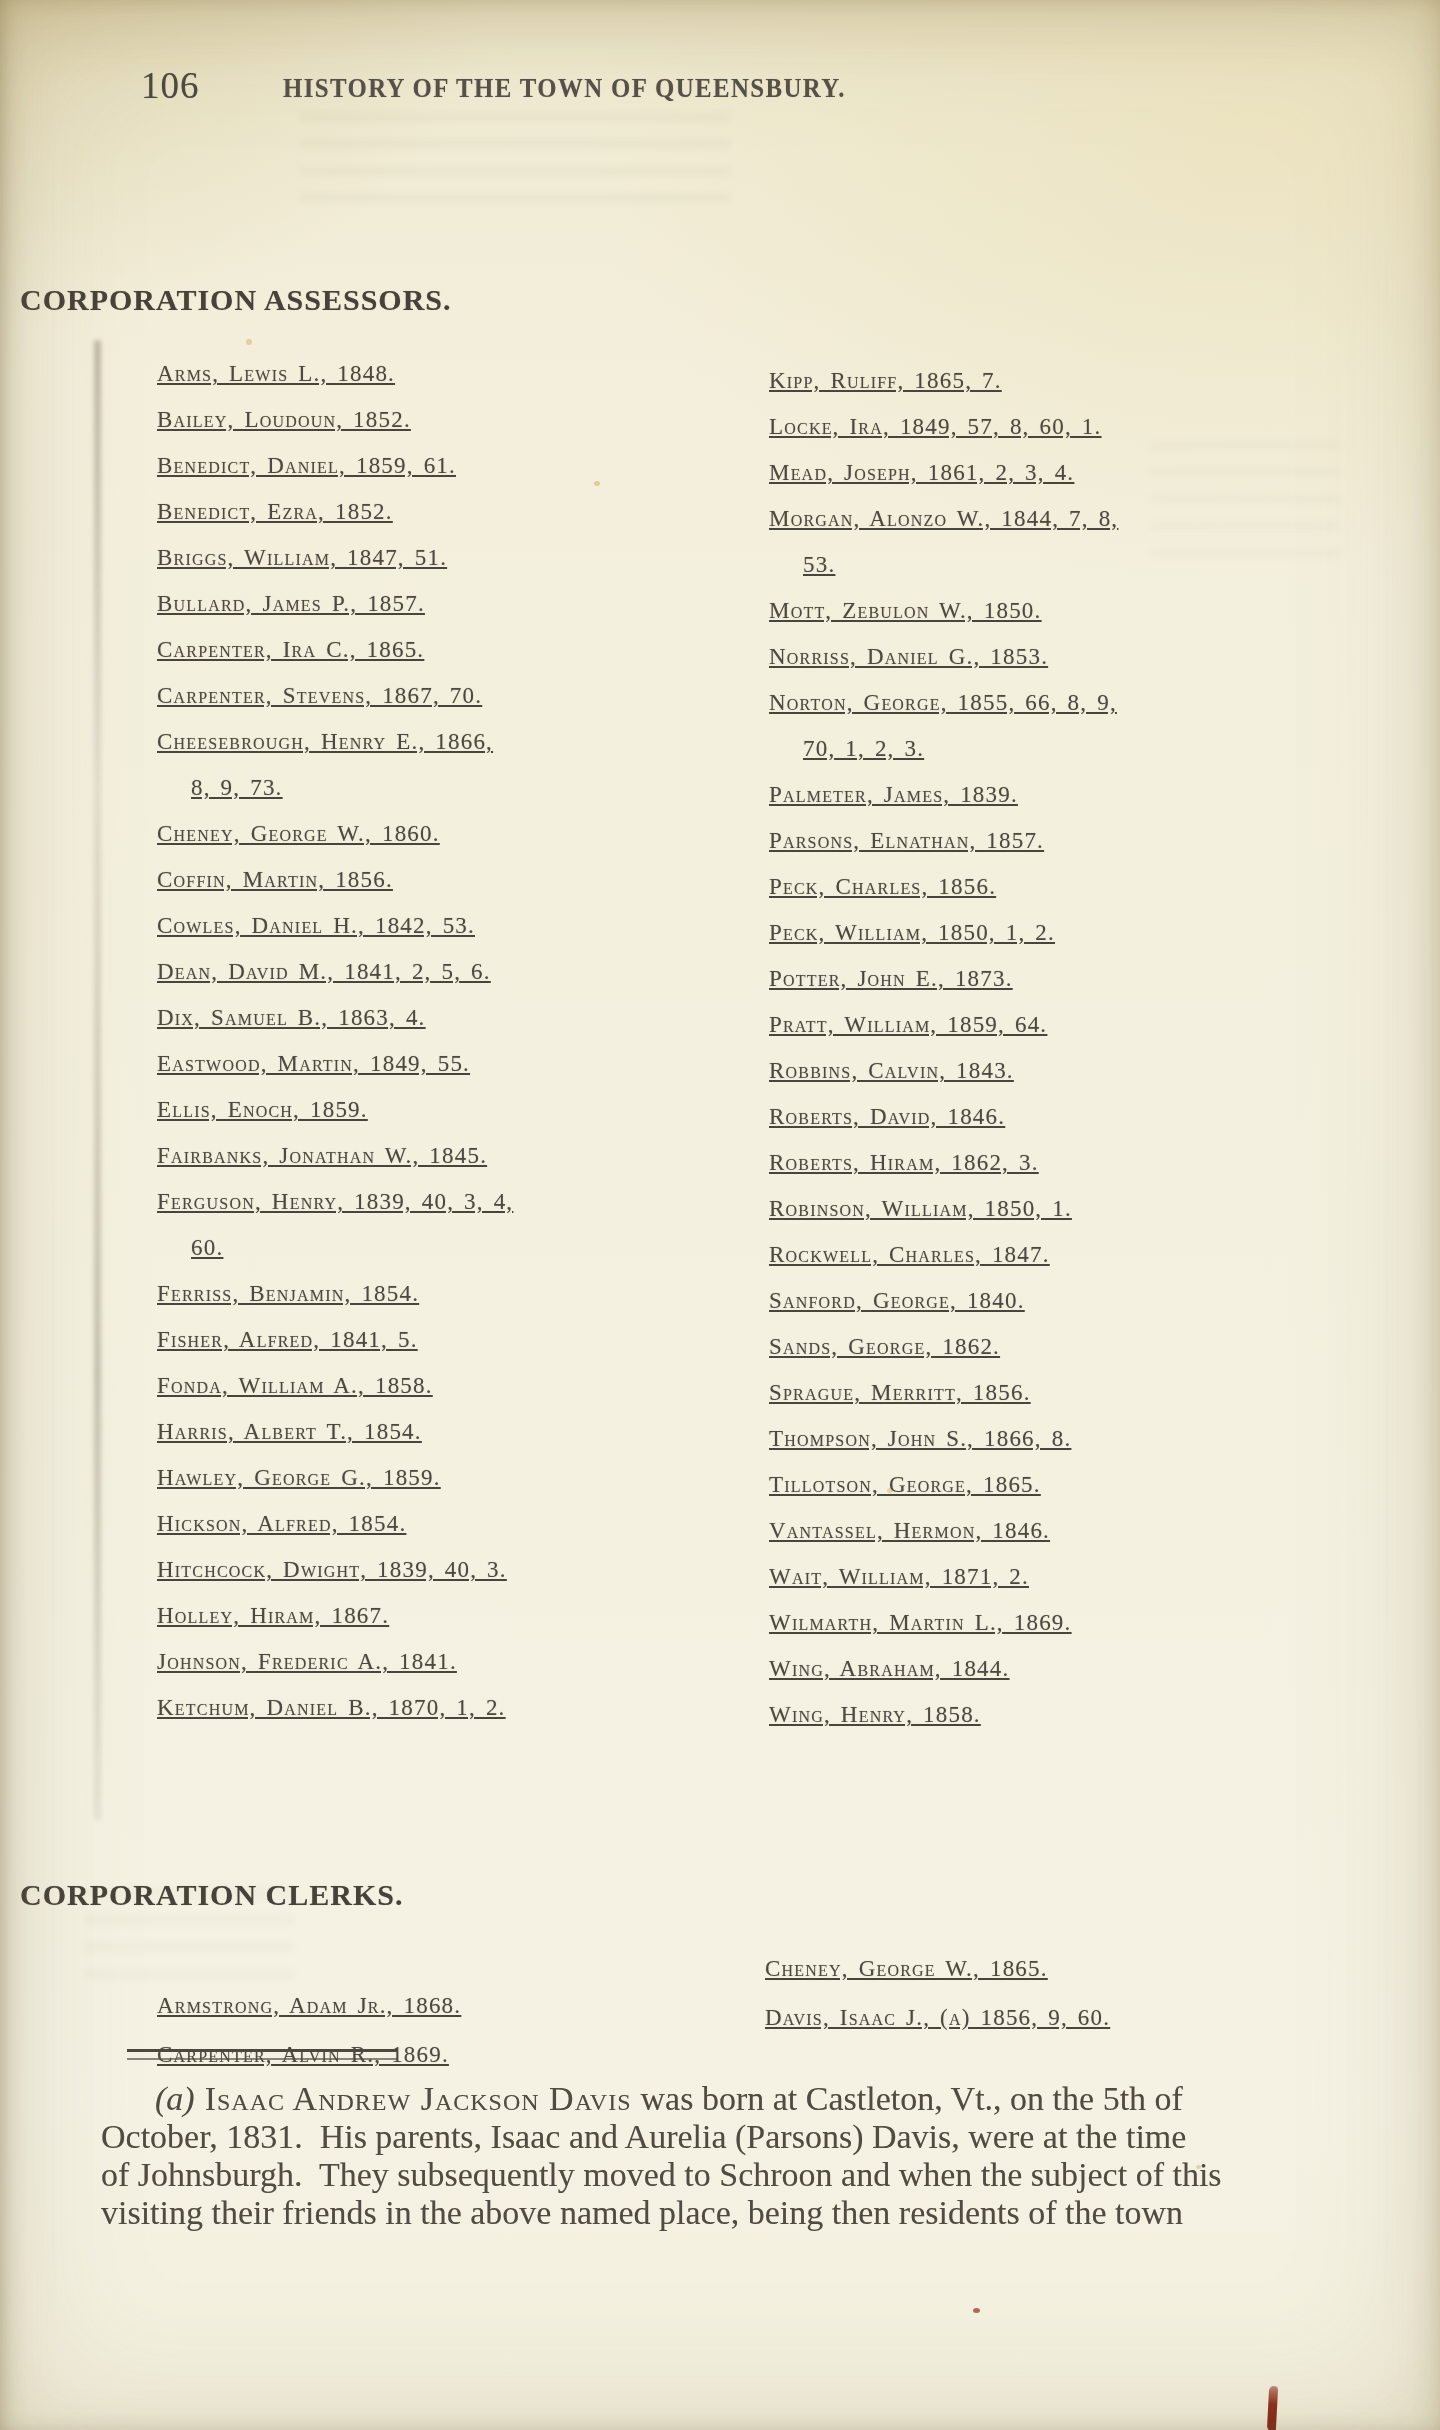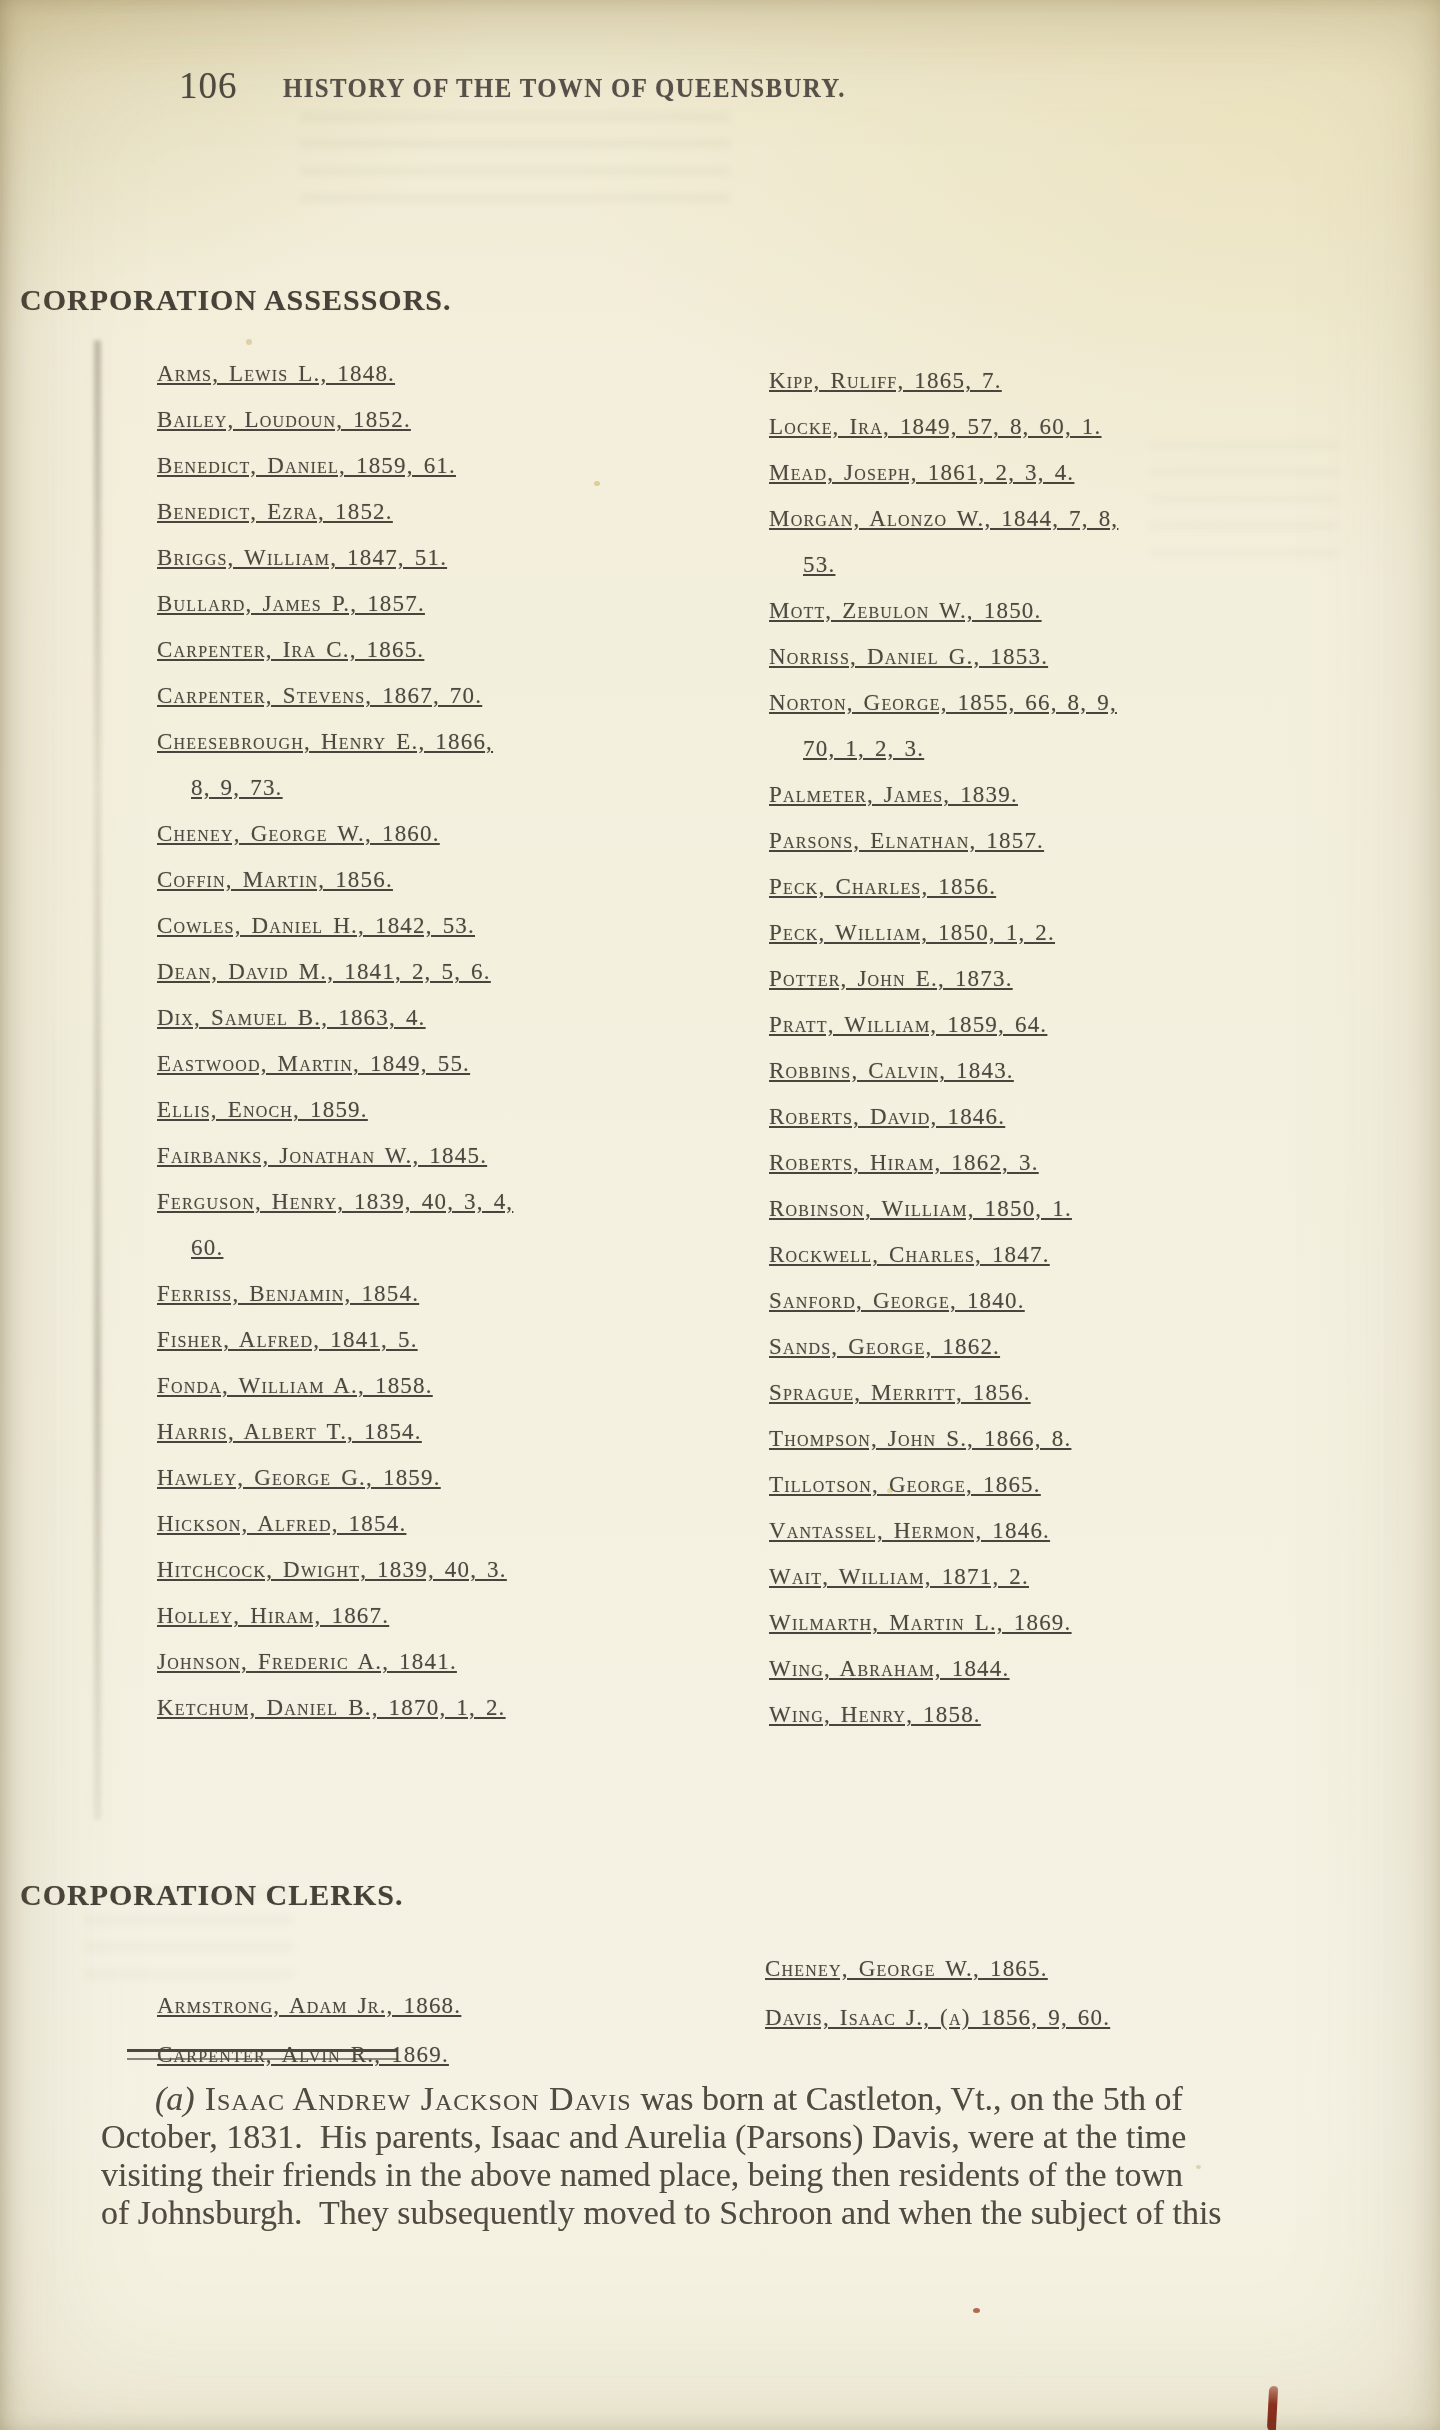--- a/index.html
+++ b/index.html
@@ -33,21 +33,20 @@
   }
   .g1{left:300px;top:112px;width:430px;height:108px;}
   .g2{left:1150px;top:440px;width:190px;height:120px;opacity:.35;}
   .g3{left:84px;top:1888px;width:210px;height:92px;opacity:.4;}
   .speck{position:absolute;border-radius:50%;}
 
   .page-number{
     position:absolute;left:141px;top:64px;
     font-size:37px;letter-spacing:1px;color:#4d4840;
     text-shadow:0 0 1px rgba(70,60,45,.35);
-    margin-left:38px;
   }
   .running-title{
     position:absolute;left:283px;top:73px;
     font-size:27px;letter-spacing:1.5px;font-weight:bold;
     color:#55504a;transform:scaleX(.92);transform-origin:left center;
     text-shadow:0 0 1px rgba(70,60,45,.3);white-space:nowrap;
   }
   .heading{
     position:absolute;margin:0;font-weight:bold;
     font-size:30px;letter-spacing:1px;color:#474239;
@@ -188,20 +187,20 @@
   <div class="col col-c-right">
       <div class="entry">Cheney, George W., 1865.</div>
       <div class="entry">Davis, Isaac J., (a) 1856, 9, 60.</div>
     </div>
 
   <div class="fn-rule"></div>
 
   <div class="footnote">
     <div class="fn-line fn-l1"><span class="fn-marker">(a)</span><span class="fn-name">Isaac Andrew Jackson Davis</span><span>was born at Castleton, Vt., on the 5th of</span></div>
     <div class="fn-line">October, 1831.&nbsp; His parents, Isaac and Aurelia (Parsons) Davis, were at the time</div>
+    <div class="fn-line">of Johnsburgh.&nbsp; They subsequently moved to Schroon and when the subject of this</div>
     <div class="fn-line">visiting their friends in the above named place, being then residents of the town</div>
-    <div class="fn-line">of Johnsburgh.&nbsp; They subsequently moved to Schroon and when the subject of this</div>
   </div>
 
   <div class="red-mark"></div>
   <div class="red-speck"></div>
 
 </div>
 
 </body></html>

